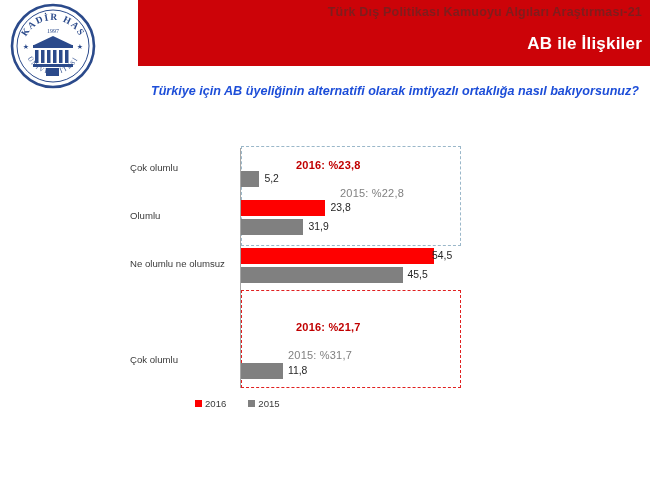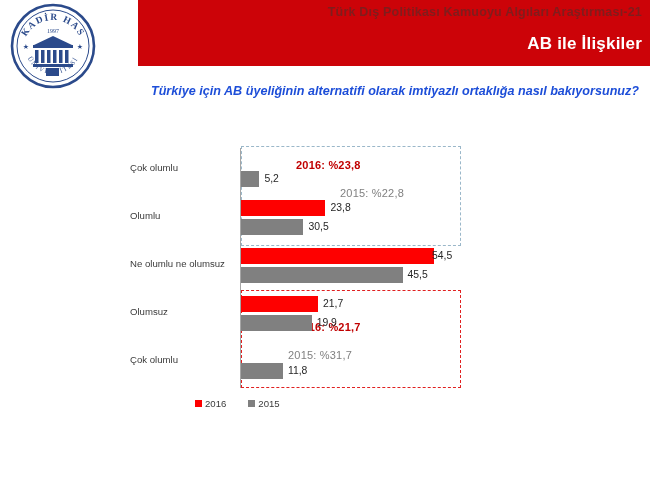--- a/index.html
+++ b/index.html
@@ -165,38 +165,31 @@
 
     <div class="bar y2015" style="width: 18.46px; background: rgb(128, 128, 128);"></div>
     <div class="bar-val y2015" style="left: 134.46px;">5,2</div>
   </div>
 
   <div class="cat-row" style="top:48px;">
     <div class="cat-label">Olumlu</div>
     <div class="bar y2016" style="width: 84.49px; background: rgb(254, 0, 0);"></div>
     <div class="bar-val y2016" style="left: 200.49px;">23,8</div>
     <div class="bar y2015" style="width: 62.48px; background: rgb(128, 128, 128);"></div>
-    <div class="bar-val y2015" style="left: 178.48px;">30,5</div>
+    <div class="bar-val y2015" style="left: 178.48px;">31,9</div>
   </div>
 
   <div class="cat-row" style="top:96px;">
     <div class="cat-label">Ne olumlu ne olumsuz</div>
     <div class="bar y2016" style="width: 193.475px; background: rgb(254, 0, 0);"></div>
     <div class="bar-val y2016" style="left: 302px; text-align: right;">54,5</div>
     <div class="bar y2015" style="width: 161.525px; background: rgb(128, 128, 128);"></div>
     <div class="bar-val y2015" style="left: 277.525px;">45,5</div>
   </div>
 
-  <div class="cat-row" style="top:144px;">
-    <div class="cat-label">Olumsuz</div>
-    <div class="bar y2016" style="width: 77.035px; background: rgb(254, 0, 0);"></div>
-    <div class="bar-val y2016" style="left: 193.035px;">21,7</div>
-    <div class="bar y2015" style="width: 70.645px; background: rgb(128, 128, 128);"></div>
-    <div class="bar-val y2015" style="left: 186.645px;">19,9</div>
-  </div>
 
   <div class="cat-row" style="top:192px;">
     <div class="cat-label">Çok olumlu</div>
 
     <div class="bar y2015" style="width: 41.89px; background: rgb(128, 128, 128);"></div>
     <div class="bar-val y2015" style="left: 157.89px;">11,8</div>
   </div>
 
 </div>
 

